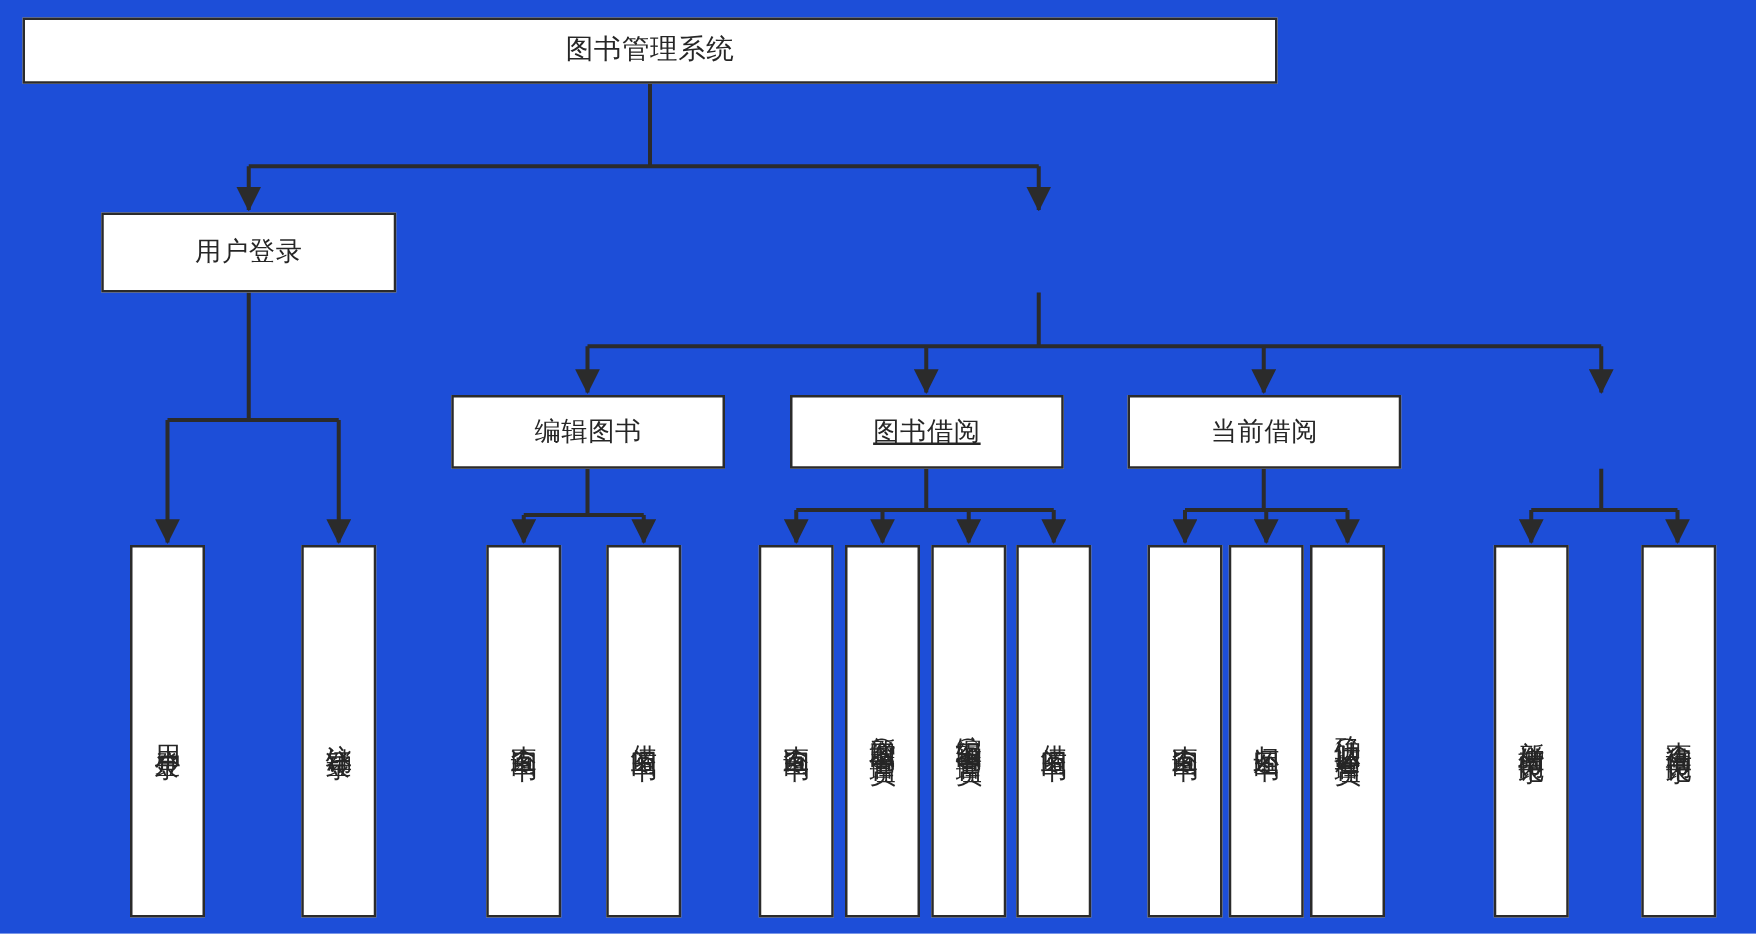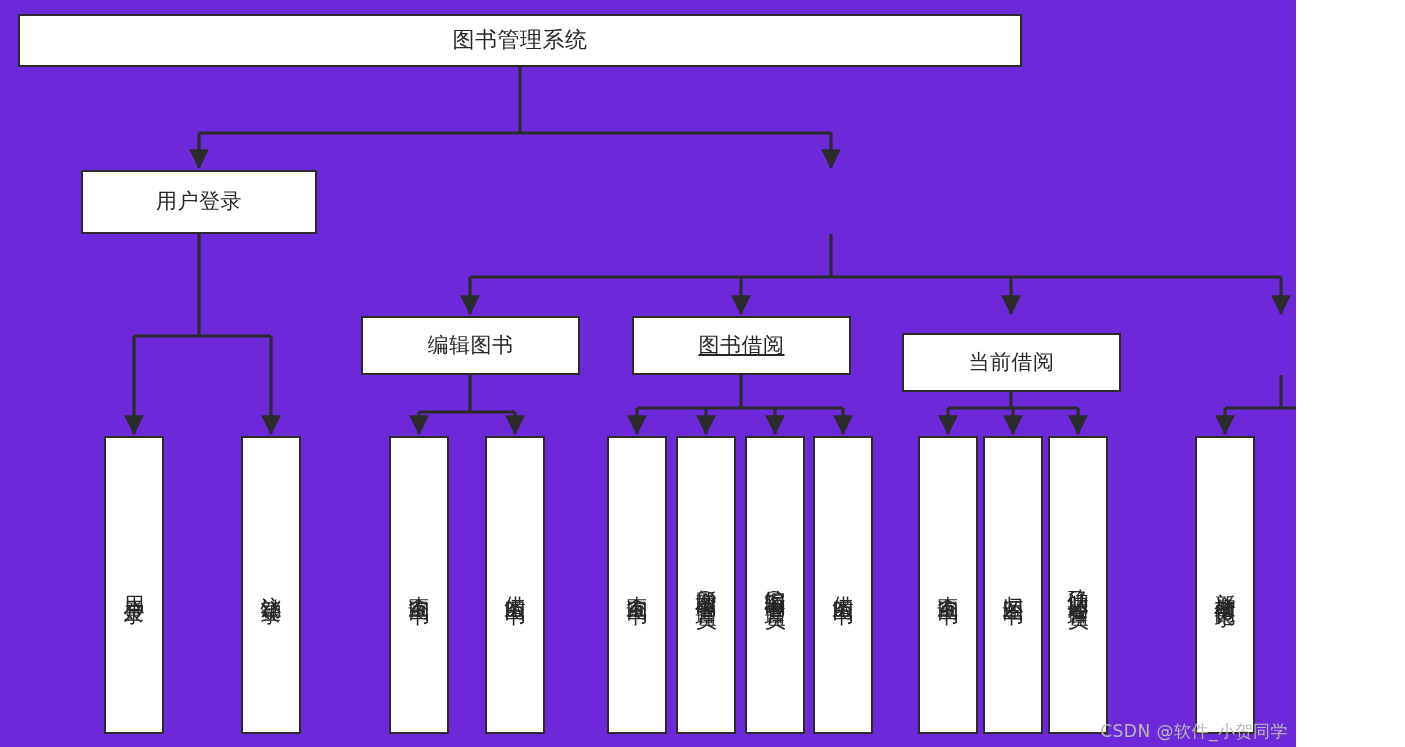--- a/index.html
+++ b/index.html
@@ -6,23 +6,23 @@
   html, body {
     margin: 0;
     padding: 0;
     background: #ffffff;
   }
   body {
     font-family: "DejaVu Sans", "Liberation Sans", sans-serif;
   }
   #canvas {
     position: relative;
-    width: 1296px;
+    width: 1405px;
     height: 747px;
-    background: #6d28d9;
+    background: #1d4ed8;
     overflow: hidden;
   }
   svg.wires {
     position: absolute;
     left: 0;
     top: 0;
     width: 1405px;
     height: 747px;
     pointer-events: none;
   }
@@ -136,21 +136,21 @@
 
 
   <div class="node h" style="left:361px; top:316px; width:219px; height:59px;">
     <span>编辑图书</span>
   </div>
 
   <div class="node h" style="left:632px; top:316px; width:219px; height:59px;text-decoration:underline;">
     <span>图书借阅</span>
   </div>
 
-  <div class="node h" style="left:902px; top:333px; width:219px; height:59px;">
+  <div class="node h" style="left:902px; top:316px; width:219px; height:59px;">
     <span>当前借阅</span>
   </div>
 
 
   <div class="node v" style="left:104px; top:436px; width:60px; height:298px;">
     <span class="vtext">用户登录</span>
   </div>
 
   <div class="node v" style="left:241px; top:436px; width:60px; height:298px;">
     <span class="vtext">注销登录</span>
@@ -193,15 +193,14 @@
   </div>
 
   <div class="node v" style="left:1195px; top:436px; width:60px; height:298px;">
     <span class="vtext">新增借阅记录</span>
   </div>
 
   <div class="node v" style="left:1313px; top:436px; width:60px; height:298px;">
     <span class="vtext">查询借阅记录</span>
   </div>
 
-  <div class="watermark">CSDN @软件_小贺同学</div>
 
 </div>
 
 </body></html>

